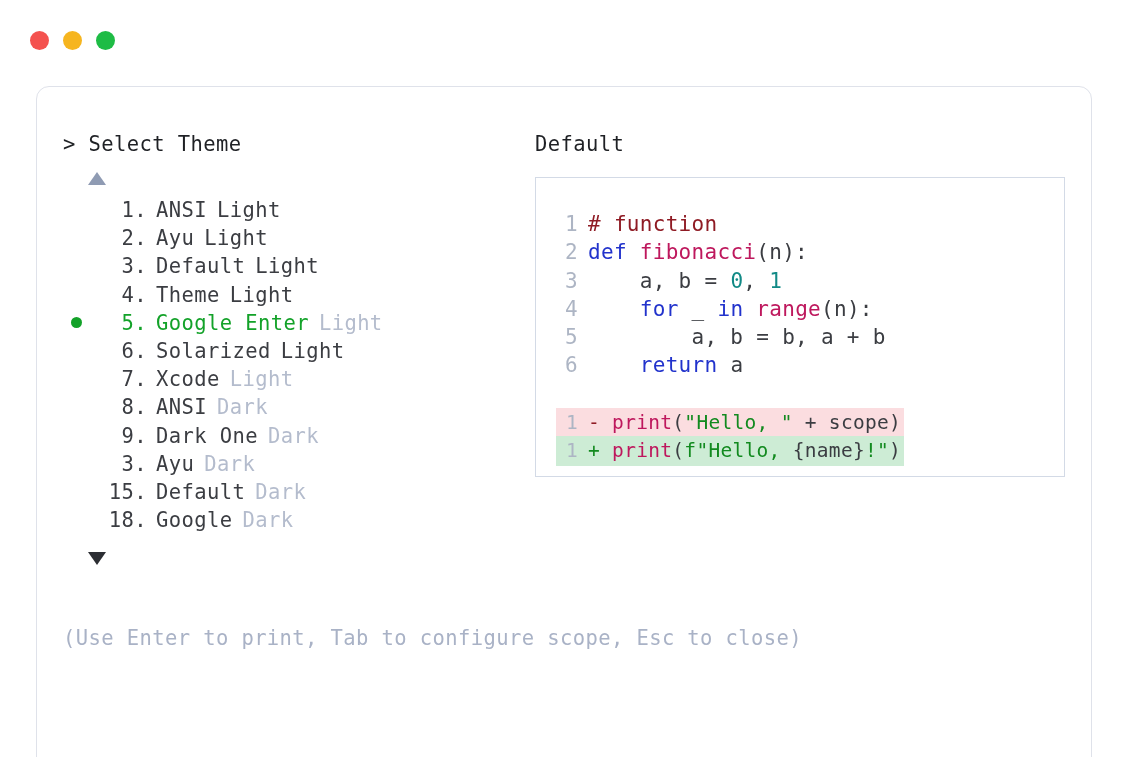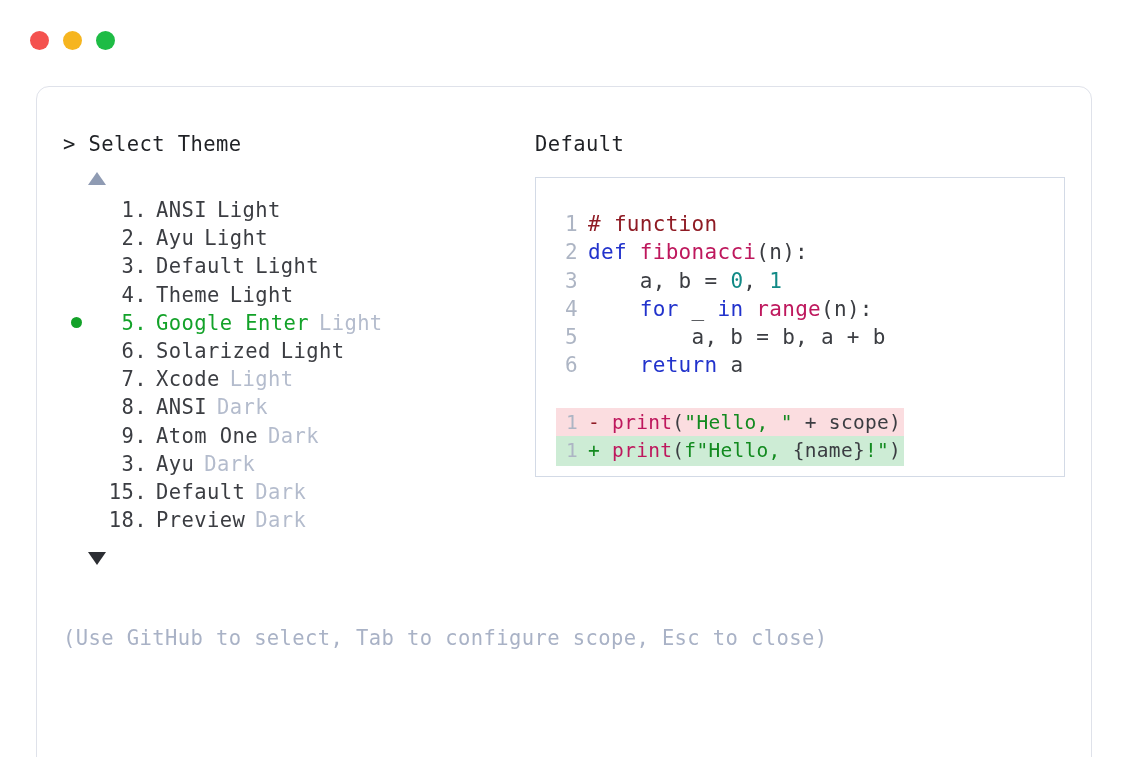--- a/index.html
+++ b/index.html
@@ -224,36 +224,36 @@
       <div class="arrow-up"></div>
       <ul class="theme-list" id="theme-list">
           <li class="theme-item"><span class="bullet-slot"></span><span class="idx"> 1.</span><span class="nm">ANSI</span><span class="variant strong">Light</span></li>
           <li class="theme-item"><span class="bullet-slot"></span><span class="idx"> 2.</span><span class="nm">Ayu</span><span class="variant strong">Light</span></li>
           <li class="theme-item"><span class="bullet-slot"></span><span class="idx"> 3.</span><span class="nm">Default</span><span class="variant strong">Light</span></li>
           <li class="theme-item"><span class="bullet-slot"></span><span class="idx"> 4.</span><span class="nm">Theme</span><span class="variant strong">Light</span></li>
           <li class="theme-item selected"><span class="bullet-slot"><span class="bullet" style="background: rgb(19, 162, 41);"></span></span><span class="idx"> 5.</span><span class="nm">Google Enter</span><span class="variant muted">Light</span></li>
           <li class="theme-item"><span class="bullet-slot"></span><span class="idx"> 6.</span><span class="nm">Solarized</span><span class="variant strong">Light</span></li>
           <li class="theme-item"><span class="bullet-slot"></span><span class="idx"> 7.</span><span class="nm">Xcode</span><span class="variant muted">Light</span></li>
           <li class="theme-item"><span class="bullet-slot"></span><span class="idx"> 8.</span><span class="nm">ANSI</span><span class="variant muted">Dark</span></li>
-          <li class="theme-item"><span class="bullet-slot"></span><span class="idx"> 9.</span><span class="nm">Atom One</span><span class="variant muted">Dark</span></li>
+          <li class="theme-item"><span class="bullet-slot"></span><span class="idx"> 9.</span><span class="nm">Dark One</span><span class="variant muted">Dark</span></li>
           <li class="theme-item"><span class="bullet-slot"></span><span class="idx">3.</span><span class="nm">Ayu</span><span class="variant muted">Dark</span></li>
           <li class="theme-item"><span class="bullet-slot"></span><span class="idx">15.</span><span class="nm">Default</span><span class="variant muted">Dark</span></li>
-          <li class="theme-item"><span class="bullet-slot"></span><span class="idx">18.</span><span class="nm">Preview</span><span class="variant muted">Dark</span></li>
+          <li class="theme-item"><span class="bullet-slot"></span><span class="idx">18.</span><span class="nm">Google</span><span class="variant muted">Dark</span></li>
         </ul>
       <div class="arrow-down"></div>
     </div>
 
     <div class="col-right">
       <div class="pane-title">Default</div>
     </div>
 
     <div class="preview-box">
       <div class="code" id="code-block"><span class="cline"><span class="ln">1</span><span class="tok-comment"># function</span></span><span class="cline"><span class="ln">2</span><span class="tok-kw">def </span><span class="tok-fn">fibonacci</span><span class="tok-plain">(n):</span></span><span class="cline"><span class="ln">3</span><span class="tok-plain">    a, b = </span><span class="tok-num">0</span><span class="tok-plain">, </span><span class="tok-num">1</span></span><span class="cline"><span class="ln">4</span><span class="tok-plain">    </span><span class="tok-kw">for</span><span class="tok-plain"> _ </span><span class="tok-kw">in</span><span class="tok-plain"> </span><span class="tok-fn">range</span><span class="tok-plain">(n):</span></span><span class="cline"><span class="ln">5</span><span class="tok-plain">        a, b = b, a + b</span></span><span class="cline"><span class="ln">6</span><span class="tok-plain">    </span><span class="tok-kw">return</span><span class="tok-plain"> a</span></span></div>
       <div class="diff-wrap" id="diff-block">
           <span class="dline-row"><span class="dline minus" style="background: rgb(251, 221, 224);"><span class="dln">1</span><span class="sign-minus">-</span><span class="tok-plain"> </span><span class="tok-fn">print</span><span class="tok-plain">(</span><span class="tok-str">"Hello, "</span><span class="tok-plain"> + scope)</span></span></span>
           <span class="dline-row"><span class="dline plus" style="background: rgb(205, 236, 213);"><span class="dln">1</span><span class="sign-plus">+</span><span class="tok-plain"> </span><span class="tok-fn">print</span><span class="tok-plain">(</span><span class="tok-str">f"Hello, </span><span class="tok-plain">{name}</span><span class="tok-str">!"</span><span class="tok-plain">)</span></span></span>
         </div>
     </div>
 
-    <div class="hint">(Use GitHub to select, Tab to configure scope, Esc to close)</div>
+    <div class="hint">(Use Enter to print, Tab to configure scope, Esc to close)</div>
 
   </div>
 </div>
 
 </body></html>

